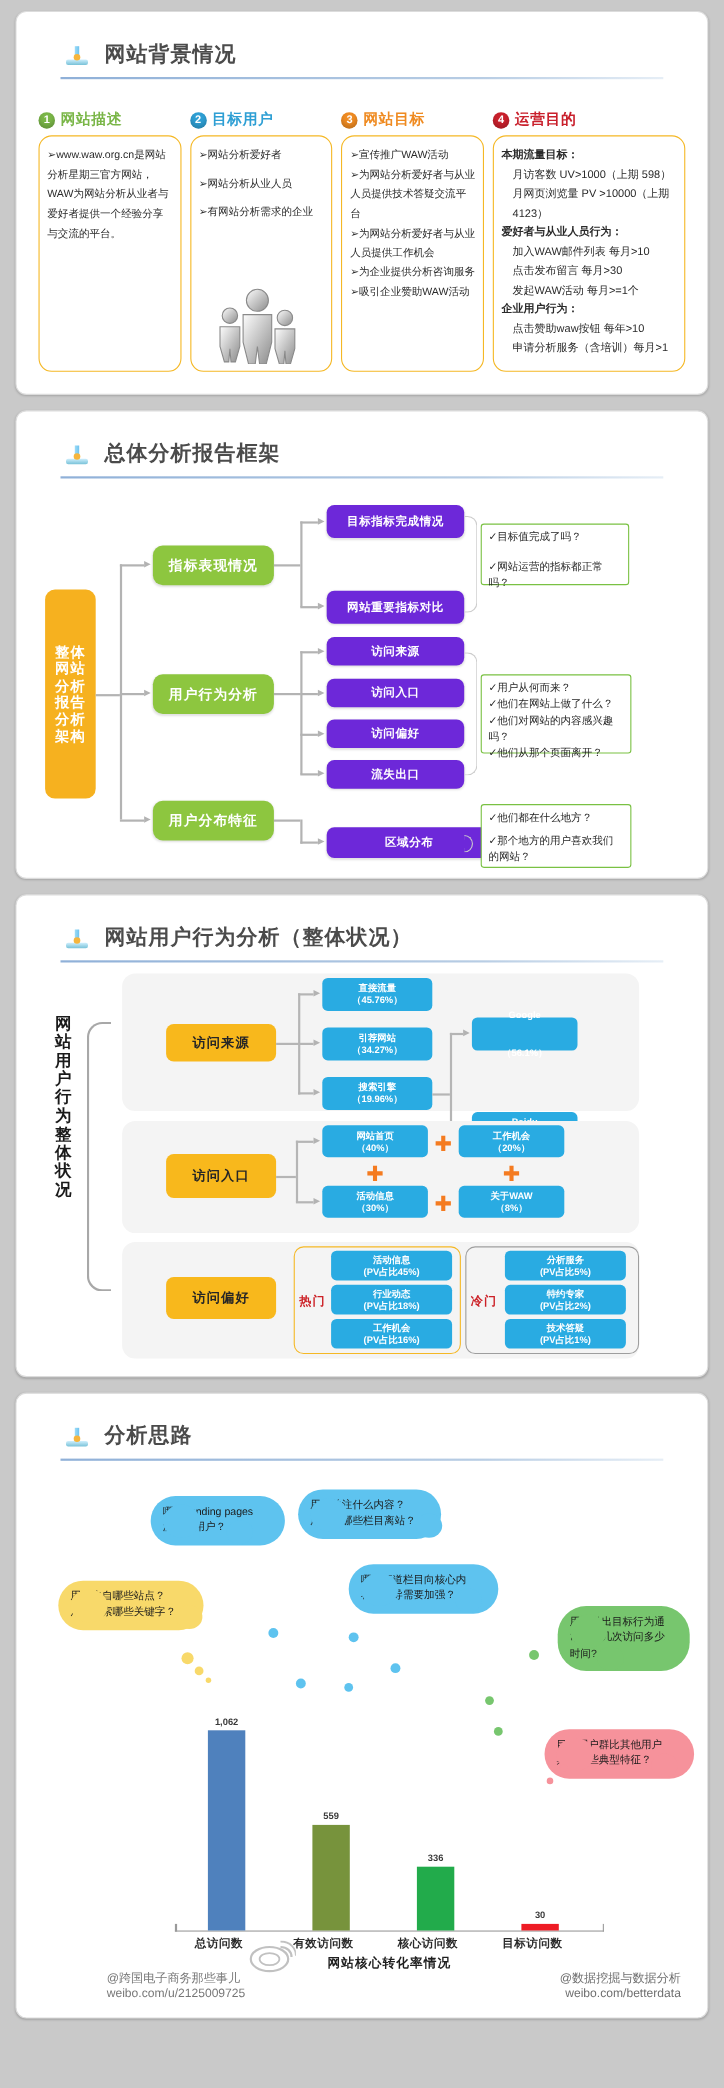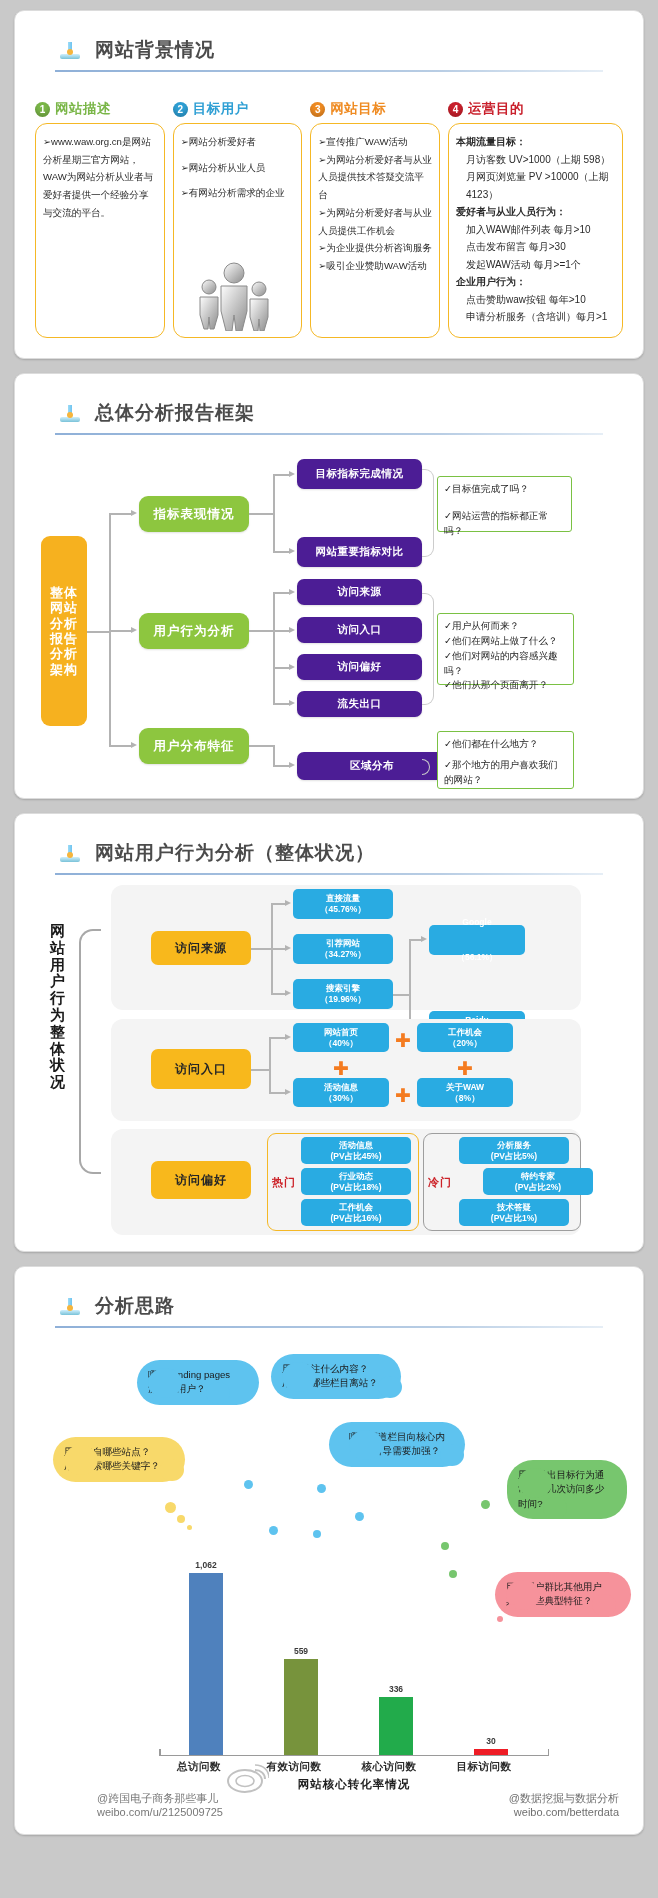--- a/index.html
+++ b/index.html
@@ -65,21 +65,21 @@
     display:flex; align-items:center; justify-content:center; letter-spacing:1px;
   }
   .s2 .rootbox span{ display:block; }
   .gbox {
     position:absolute; background:#8dc63f; border-radius:9px; color:#fff;
     font-weight:bold; font-size:12.5px; display:flex; align-items:center;
     justify-content:center; letter-spacing:1px;
     box-shadow:0 1px 2px rgba(0,0,0,.12);
   }
   .bbox {
-    position:absolute; background:#4c1d95; border-radius:7px; color:#fff;
+    position:absolute; background:#6d28d9; border-radius:7px; color:#fff;
     font-weight:bold; font-size:10.5px; display:flex; align-items:center;
     justify-content:center; letter-spacing:.5px;
     box-shadow:0 1px 2px rgba(0,0,0,.12);
   }
   .qbox {
     position:absolute; border:1.8px solid #7ac143; border-radius:3px;
     background:#fff; font-size:9.6px; color:#262626; padding:5px 6px;
     line-height:1.55;
   }
   .qbox .q { display:block; }
@@ -433,21 +433,21 @@
         <span>工作机会</span>
         <span class="v">(PV占比16%)</span>
       </div>
 
       <div class="ring-g" style="left:394px;top:252px;width:158px;height:98px;"></div>
       <span class="hotlbl" style="left:399px;top:294px;">冷门</span>
       <div class="cbox" style="left:430px;top:256px;width:110px;height:27px;">
         <span>分析服务</span>
         <span class="v">(PV占比5%)</span>
       </div>
-      <div class="cbox" style="left:430px;top:287px;width:110px;height:27px;margin-left:24px;">
+      <div class="cbox" style="left:430px;top:287px;width:110px;height:27px;">
         <span>特约专家</span>
         <span class="v">(PV占比2%)</span>
       </div>
       <div class="cbox" style="left:430px;top:318px;width:110px;height:27px;">
         <span>技术答疑</span>
         <span class="v">(PV占比1%)</span>
       </div>
     </div>
   </div>
 
@@ -461,21 +461,21 @@
     <div class="hrule"></div>
 
     <div class="s4">
 
       <div class="cloud cl-blue" style="left: 108px; top: 28px; width: 122px; white-space: pre-line; position: absolute;">哪些Landing pages
 流失了用户？</div>
       <div class="cloud cl-blue" style="left: 242px; top: 22px; width: 130px; white-space: pre-line; position: absolute;">用户关注什么内容？
 用户从哪些栏目离站？</div>
       <div class="cloud cl-yel" style="left: 24px; top: 105px; width: 132px; white-space: pre-line; position: absolute;">用户来自哪些站点？
 用户搜索哪些关键字？</div>
-      <div class="cloud cl-blue" style="left: 300px; top: 90px; width: 136px; white-space: pre-line; position: absolute; text-align: center;">哪些频道栏目向核心内
+      <div class="cloud cl-blue" style="left: 288px; top: 90px; width: 136px; white-space: pre-line; position: absolute;">哪些频道栏目向核心内
 容的引导需要加强？</div>
       <div class="cloud cl-red" style="left: 466px; top: 240px; width: 136px; white-space: pre-line; position: absolute;">目标用户群比其他用户
 具有哪些典型特征？</div>
       <div class="cloud cl-grn" style="left: 478px; top: 128px; width: 120px; white-space: pre-line; position: absolute;">用户做出目标行为通
 常需要几次访问多少
 时间?</div>
 
       <div class="tail" style="left:136px;top:170px;width:11px;height:11px;background:#f8d96a;"></div>
       <div class="tail" style="left:148px;top:183px;width:8px;height:8px;background:#f8d96a;"></div>
       <div class="tail" style="left:158px;top:193px;width:5px;height:5px;background:#f8d96a;"></div>

